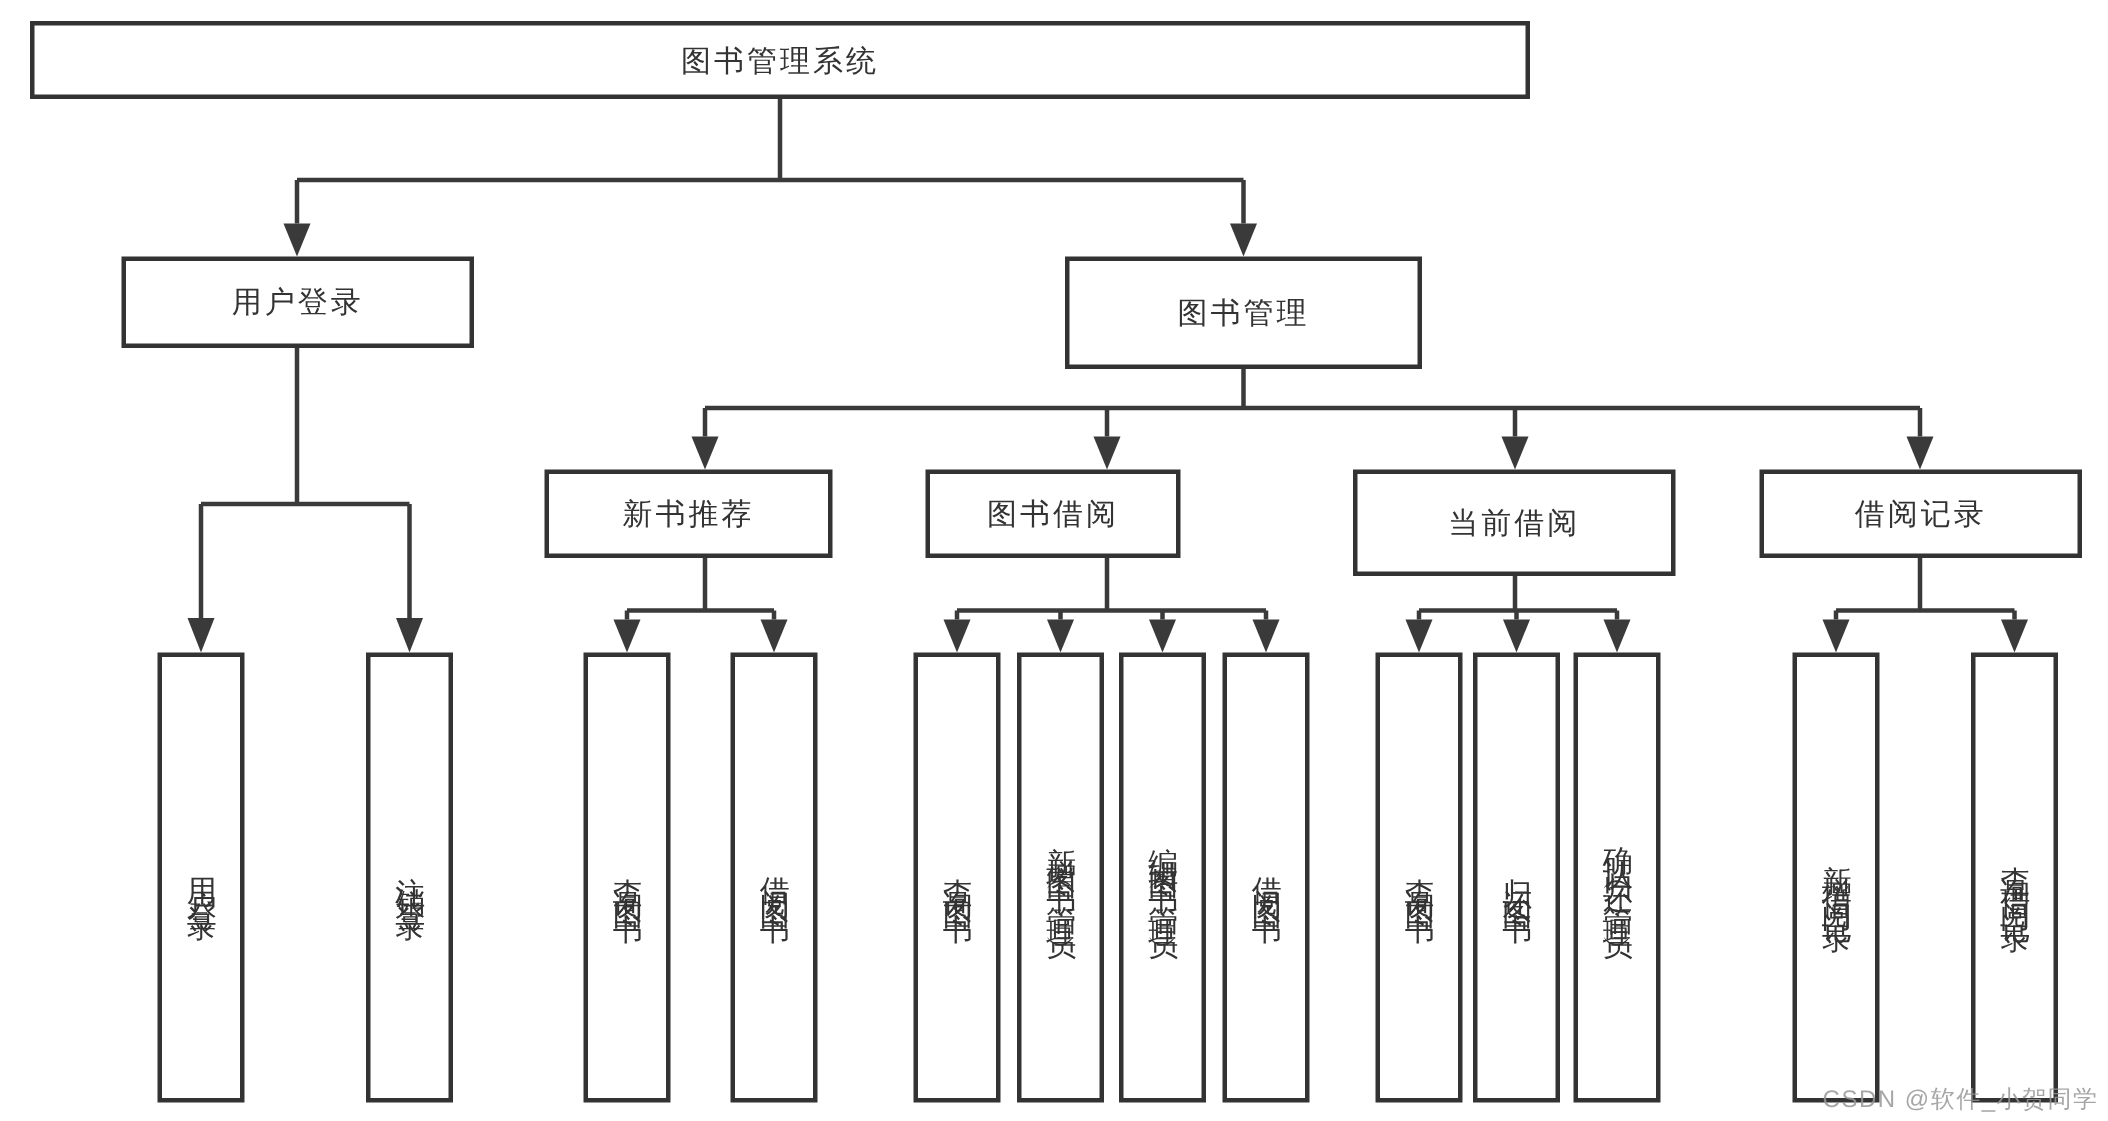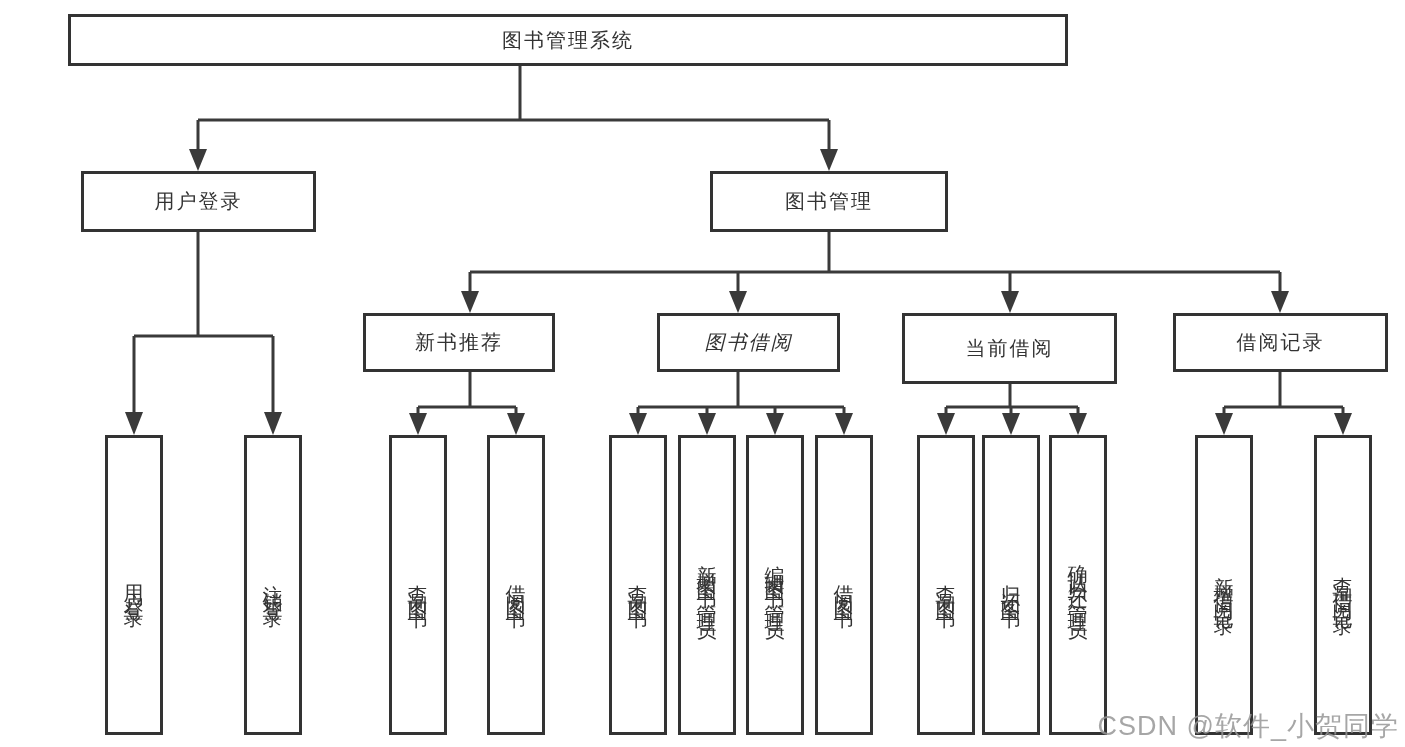--- a/index.html
+++ b/index.html
@@ -36,21 +36,21 @@
     text-orientation: mixed;
     letter-spacing: 8px;
     line-height: 1;
     font-size: 20px;
     white-space: nowrap;
   }
   .watermark {
     position: absolute;
     right: 6px;
     bottom: 3px;
-    font-size: 27px;
+    font-size: 16px;
     letter-spacing: 1px;
     color: rgba(150, 150, 150, 0.85);
     text-align: center;
   }
 </style>
 </head>
 <body>
 
 <div class="stage">
 
@@ -87,35 +87,35 @@
       <polygon points="766,413 784,413 775,435"></polygon>
       <polygon points="835,413 853,413 844,435"></polygon>
       <polygon points="937,413 955,413 946,435"></polygon>
       <polygon points="1002,413 1020,413 1011,435"></polygon>
       <polygon points="1069,413 1087,413 1078,435"></polygon>
       <polygon points="1215,413 1233,413 1224,435"></polygon>
       <polygon points="1334,413 1352,413 1343,435"></polygon>
     </g>
   </svg>
 
-  <div class="box" style="left:20px; top:14px; width:1000px; height:52px;margin-left:48px;">
+  <div class="box" style="left:20px; top:14px; width:1000px; height:52px;">
     <span>图书管理系统</span>
   </div>
 
   <div class="box" style="left:81px; top:171px; width:235px; height:61px;">
     <span>用户登录</span>
   </div>
-  <div class="box" style="left:710px; top:171px; width:238px; height:61px;">
+  <div class="box" style="left:710px; top:171px; width:238px; height:75px;">
     <span>图书管理</span>
   </div>
 
   <div class="box" style="left:363px; top:313px; width:192px; height:59px;">
     <span>新书推荐</span>
   </div>
-  <div class="box" style="left:657px; top:313px; width:183px; height:59px;font-style:italic;">
+  <div class="box" style="left:617px; top:313px; width:170px; height:59px;">
     <span>图书借阅</span>
   </div>
   <div class="box" style="left:902px; top:313px; width:215px; height:71px;">
     <span>当前借阅</span>
   </div>
   <div class="box" style="left:1173px; top:313px; width:215px; height:59px;">
     <span>借阅记录</span>
   </div>
 
   <div class="box leaf" style="left:105px;">

